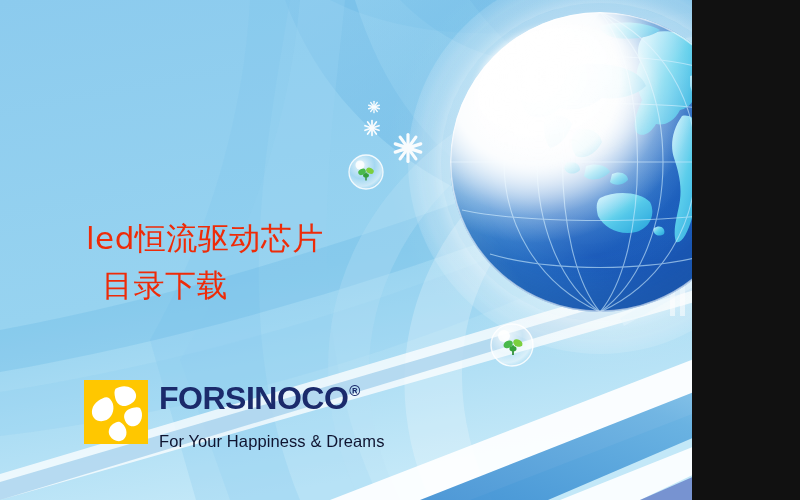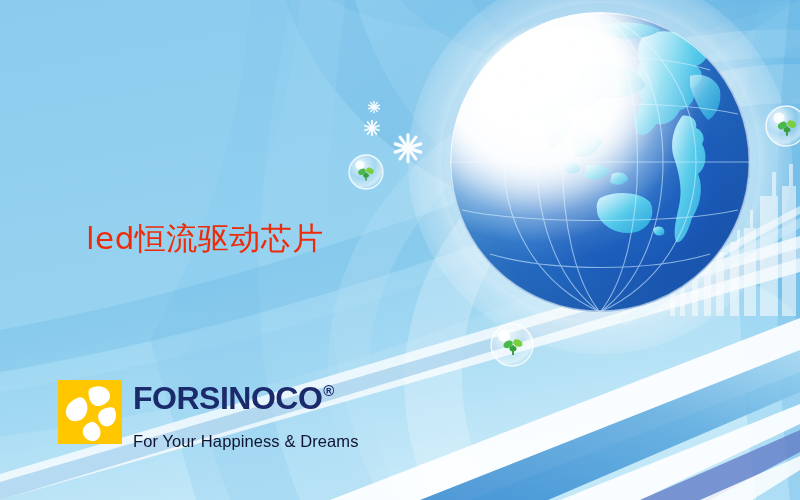--- a/index.html
+++ b/index.html
@@ -1,17 +1,17 @@
 <!DOCTYPE html>
 <html><head>
 <meta charset="utf-8">
 <style>
   html,body{margin:0;padding:0;background:#111;}
   #stage{
-    position:relative;width:800px;height:500px;overflow:hidden;
+    position:relative;width:692px;height:500px;overflow:hidden;
     font-family:"Liberation Sans","DejaVu Sans",sans-serif;
     background:linear-gradient(160deg,#8fcdee 0%, #8ccbee 30%, #8ed0f0 55%, #a7dcf4 78%, #bfe6f7 100%);
   }
 
   
   .layer{position:absolute;inset:0;overflow:hidden;}
 
   
   .globe-wrap{position:absolute;left:450px;top:12px;width:300px;height:300px;}
   .globe{
@@ -39,21 +39,21 @@
   
   .headline{
     position:absolute;left:86px;top:168px;width:340px;
     color:#ee2b08;font-size:31px;line-height:1.52;font-weight:400;
     font-family:"DejaVu Sans","Liberation Sans",sans-serif;
     letter-spacing:0.5px;white-space:pre-line;
   }
   .headline .l2{display:block;padding-left:16px;}
 
   
-  .logo{position:absolute;left:58px;top:380px;display:flex;align-items:flex-start;}
+  .logo{position:absolute;left:84px;top:380px;display:flex;align-items:flex-start;}
   .logo-mark{
     width:64px;height:64px;background:#ffc700;flex:0 0 auto;position:relative;
   }
   .logo-text{margin-left:11px;padding-top:2px;}
   .brand{
     font-size:32px;font-weight:bold;color:#1b2a6b;line-height:1;
     letter-spacing:-0.5px;font-family:"Liberation Sans",sans-serif;
     display:flex;align-items:flex-start;
   }
   .brand .reg{font-size:15px;line-height:1;margin-top:1px;margin-left:1px;}
@@ -289,20 +289,21 @@
       <circle cx="786" cy="126" r="20" fill="url(#bub)" stroke="rgba(255,255,255,0.85)" stroke-width="1.4"></circle>
       <circle cx="779" cy="118" r="5.5" fill="#ffffff" opacity="0.85"></circle>
       <g transform="translate(787,128) scale(0.85)">
           <use href="#sprout"></use>
         </g>
     </g>
   </svg>
 
   <div class="headline">
     <span>led恒流驱动芯片</span>
+    <span class="l2">目录下载</span>
   </div>
 
   <div class="logo">
     <div class="logo-mark">
       <svg width="64" height="64" viewBox="0 0 64 64">
         <g fill="#ffffff">
           <path d="M33.5,7 C42,4 52,9 52,17 C52,23 46,26 40,26 C35,26 31,22 31,16 C31,12 31.5,9 33.5,7 Z" transform="rotate(-14 40 16)"></path>
           <path d="M56,28 C60,34 58,44 51,46 C46,47.5 42,44 40.5,39 C39.3,35 41,31 45.5,29 C49,27.5 53.5,26.5 56,28 Z"></path>
           <path d="M36,42 C42,45 45,54 40,59 C36,63 29,61 26,56 C23.5,52 25,47 29,44 C31.5,42.2 34,41 36,42 Z"></path>
           <path d="M25,18 C30,22 31,30 27,36 C23,42 14,43 10,38 C6,33 8,25 14,21 C18,18.3 22,16 25,18 Z"></path>

